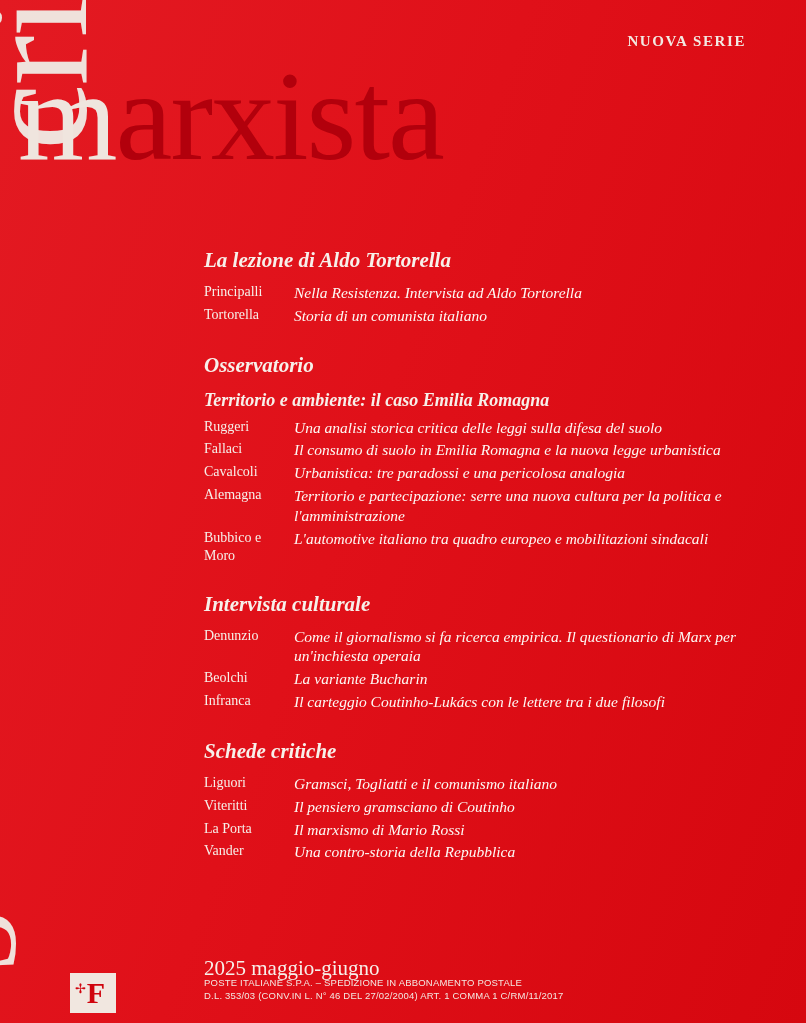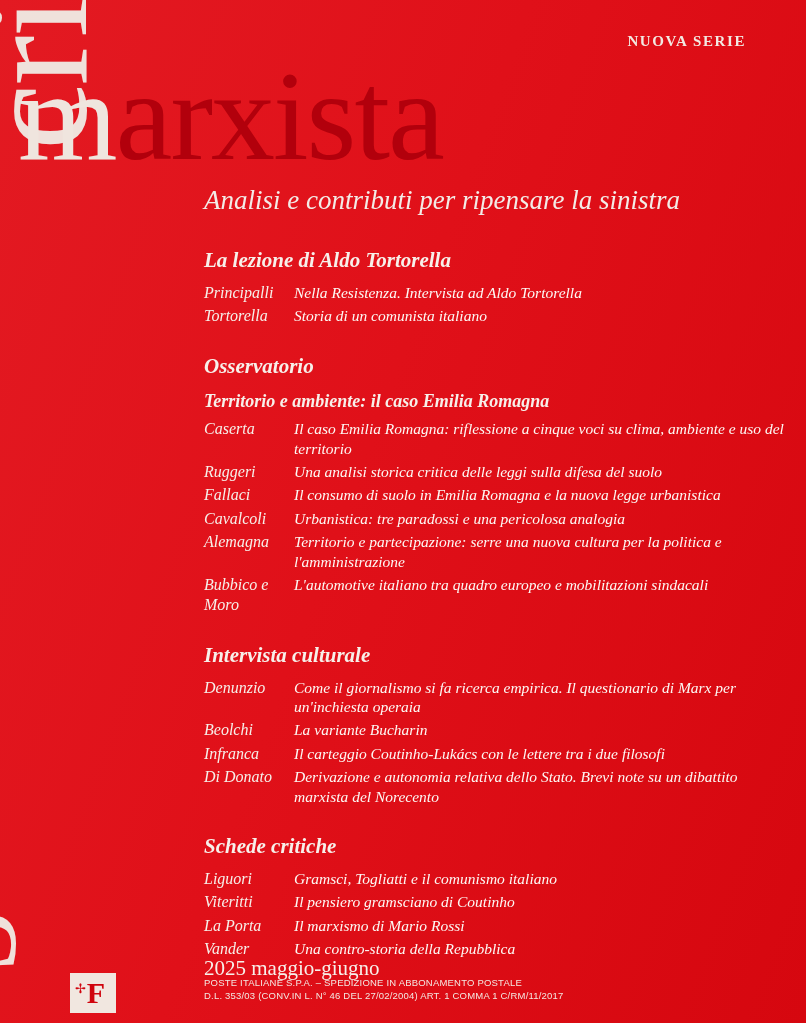--- a/index.html
+++ b/index.html
@@ -113,26 +113,25 @@
     border-collapse: collapse;
     width: 100%;
     margin-bottom: 2px;
   }
   table.entries td {
     vertical-align: top;
     padding: 0 0 3px 0;
   }
   td.author {
     width: 90px;
-    font-size: 16px;
+    font-size: 14px;
     color: #f6efe9;
     white-space: nowrap;
     padding-right: 8px;
     line-height: 1.28;
-    font-style: italic;
   }
   td.title {
     font-size: 15.5px;
     font-style: italic;
     color: #fdf8f4;
     line-height: 1.28;
   }
 
   .group {
     margin-bottom: 8px;
@@ -197,21 +196,20 @@
   <div class="critica-vertical" style="top:auto; bottom:52px; left:32px; transform: rotate(-90deg); transform-origin: left bottom;">
     <span class="num">3</span>
   </div>
 
   <div class="nuova-serie">NUOVA SERIE</div>
 
   <div class="masthead">
     <span class="m">m</span><span class="rest">arxista</span>
   </div>
 
-  <div class="subtitle">Analisi e contributi per ripensare la sinistra</div>
 
   <div class="toc">
 
     <div class="group">
       <div class="section-title">La lezione di Aldo Tortorella</div>
       <table class="entries">
         <tbody>
             <tr>
           <td class="author">Principalli</td>
           <td class="title">Nella Resistenza. Intervista ad Aldo Tortorella</td>
@@ -225,24 +223,20 @@
     </div>
 
     <div class="group" style="margin-bottom:2px;">
       <div class="section-title spaced" style="margin-bottom:12px;">Osservatorio</div>
     </div>
 
     <div class="group">
       <div class="section-title sub">Territorio e ambiente: il caso Emilia Romagna</div>
       <table class="entries">
         <tbody>
-            <tr>
-          <td class="author">Caserta</td>
-          <td class="title">Il caso Emilia Romagna: riflessione a cinque voci su clima, ambiente e uso del territorio</td>
-        </tr>
         <tr>
           <td class="author">Ruggeri</td>
           <td class="title">Una analisi storica critica delle leggi sulla difesa del suolo</td>
         </tr>
         <tr>
           <td class="author">Fallaci</td>
           <td class="title">Il consumo di suolo in Emilia Romagna e la nuova legge urbanistica</td>
         </tr>
         <tr>
           <td class="author">Cavalcoli</td>
@@ -269,24 +263,20 @@
           <td class="title">Come il giornalismo si fa ricerca empirica. Il questionario di Marx per un'inchiesta operaia</td>
         </tr>
         <tr>
           <td class="author">Beolchi</td>
           <td class="title">La variante Bucharin</td>
         </tr>
         <tr>
           <td class="author">Infranca</td>
           <td class="title">Il carteggio Coutinho-Lukács con le lettere tra i due filosofi</td>
         </tr>
-        <tr>
-          <td class="author">Di Donato</td>
-          <td class="title">Derivazione e autonomia relativa dello Stato. Brevi note su un dibattito marxista del Norecento</td>
-        </tr>
       </tbody>
         </table>
     </div>
 
     <div class="group">
       <div class="section-title spaced">Schede critiche</div>
       <table class="entries">
         <tbody>
             <tr>
           <td class="author">Liguori</td>

